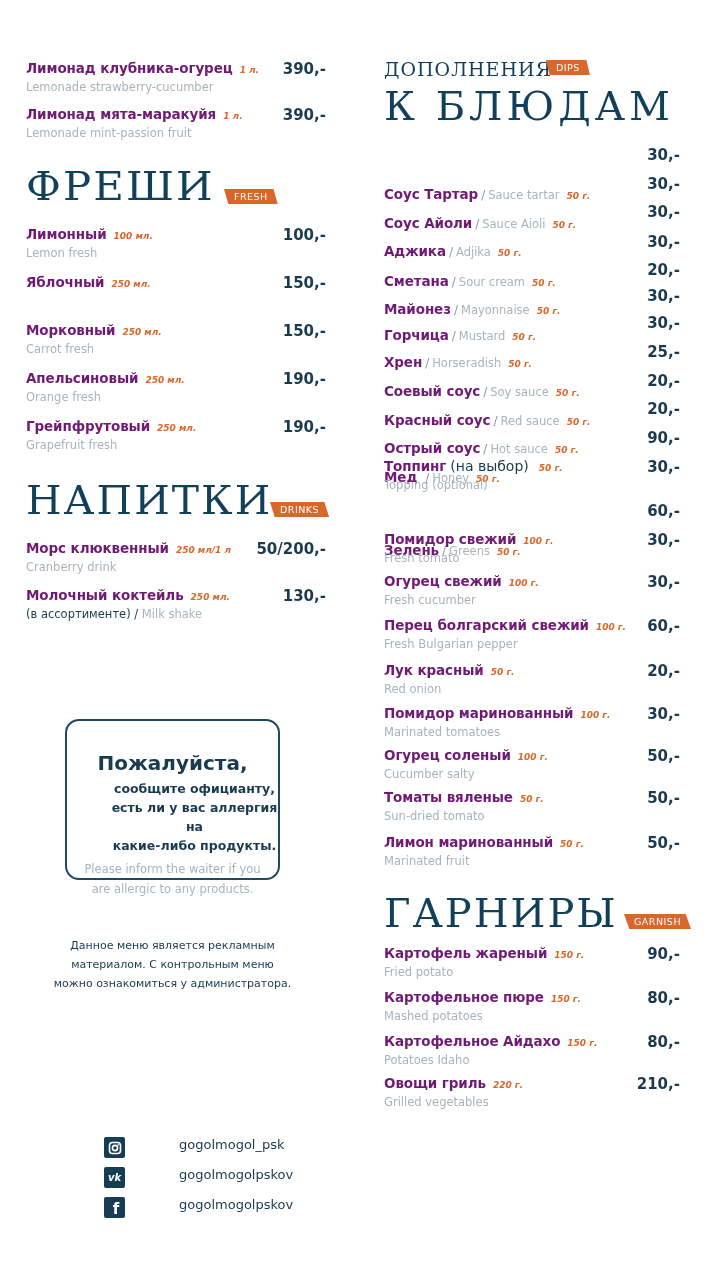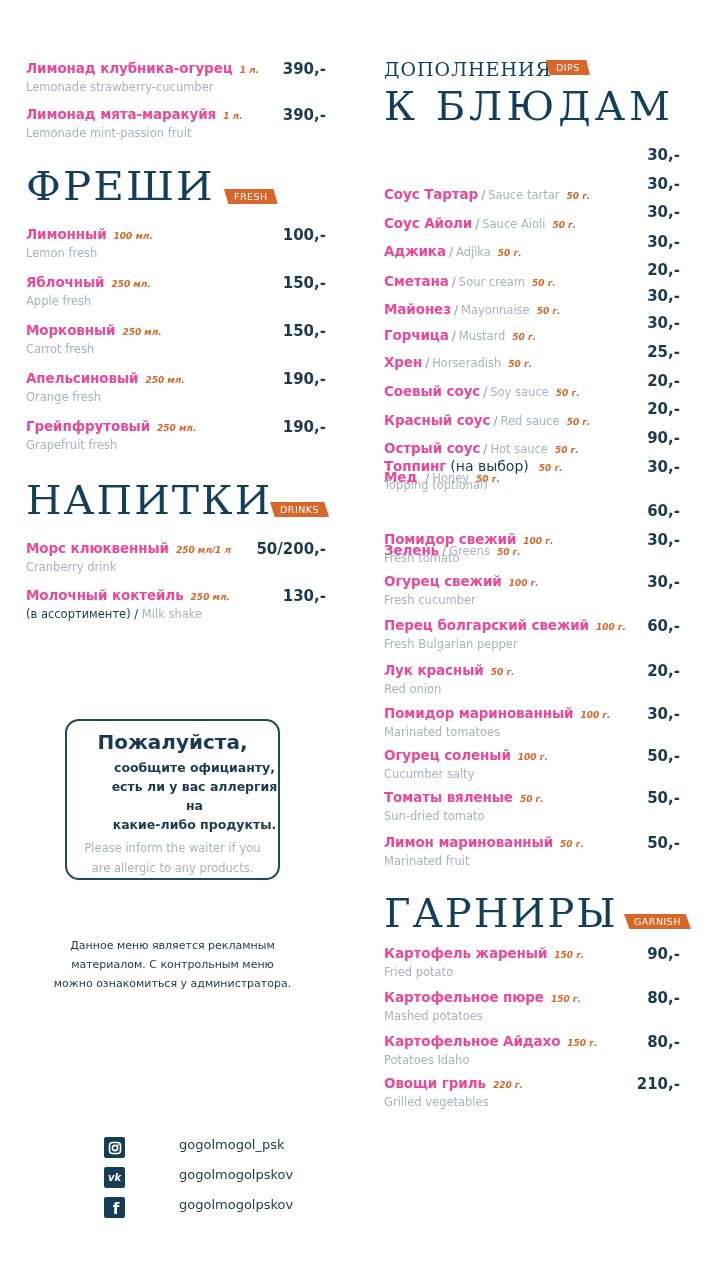--- a/index.html
+++ b/index.html
@@ -4,34 +4,34 @@
 <style>
   * { box-sizing: border-box; margin: 0; padding: 0; }
   html, body { width: 720px; height: 1280px; background: #ffffff; overflow: hidden; }
   body { position: relative; font-family: "DejaVu Sans", sans-serif; color: #1a3a4f; }
 
   .col-left { position: absolute; left: 26px; top: 0; width: 300px; }
   .col-right { position: absolute; left: 384px; top: 0; width: 296px; }
 
   .item { position: absolute; left: 0; width: 100%; }
   .item .row { display: flex; align-items: baseline; white-space: nowrap; }
-  .item .name { font-weight: bold; font-size: 13.5px; color: #ec4899; letter-spacing: -0.1px; }
+  .item .name { font-weight: bold; font-size: 13.5px; color: #701a75; letter-spacing: -0.1px; }
   .item .slash { font-size: 12px; color: #8a9aa5; margin: 0 3px; }
   .item .en-inline { font-size: 11.5px; color: #a9b3ba; font-weight: normal; margin-top: 42px; }
   .item .note { font-size: 14px; color: #1a3a4f; font-weight: normal; margin-left: 4px; }
   .item .weight { font-size: 9px; font-style: italic; font-weight: bold; color: #d9672a; margin-left: 7px; }
   .item .price { position: absolute; right: 0; top: 0; font-weight: bold; font-size: 15px; color: #1a3a4f; }
   .item .en { font-size: 11.5px; color: #a9b3ba; margin-top: 4px; white-space: nowrap; }
   .item .en .dark { color: #1a3a4f; }
 
   .section-title { position: absolute; left: 0; font-family: "DejaVu Serif", serif; color: #123f5a; font-weight: normal; letter-spacing: 2px; line-height: 1; transform-origin: left top; white-space: nowrap; }
   .tag { position: absolute; height: 15px; padding: 0 10px; background: #d9672a; color: #fff; font-size: 9.5px; line-height: 15px; letter-spacing: 0.5px; clip-path: polygon(0 0, 92% 0, 100% 100%, 8% 100%); white-space: nowrap; }
 
   .allergy-box { position: absolute; left: 65px; top: 719px; width: 215px; height: 161px; border: 2px solid #1f4a5e; border-radius: 14px; text-align: center; }
-  .allergy-box .a-title { margin-top: 9px; font-size: 20px; font-weight: bold; color: #1a3a4f; }
+  .allergy-box .a-title { margin-top: 30px; font-size: 20px; font-weight: bold; color: #1a3a4f; }
   .allergy-box .a-body { margin-top: 4px; font-size: 12.5px; font-weight: bold; color: #1a3a4f; line-height: 19px; margin-left: 44px; }
   .allergy-box .a-en { margin-top: 4px; font-size: 11.5px; color: #a9b3ba; line-height: 20px; }
 
   .disclaimer { position: absolute; left: 40px; top: 936px; width: 265px; text-align: center; font-size: 11px; line-height: 19px; color: #1a3a4f; }
 
   .socials { position: absolute; left: 104px; top: 1137px; }
   .social { display: flex; align-items: flex-start; height: 30px; gap: 45px; }
   .social .ico { width: 21px; height: 21px; background: #173d55; border-radius: 2px; display: flex; align-items: center; justify-content: center; color: #fff; font-weight: bold; font-size: 11px; }
   .social .handle { margin-left: 9px; font-size: 13px; color: #1a3a4f; }
 </style>
@@ -67,21 +67,20 @@
       </div>
     <span class="price">100,-</span>
     <div class="en">Lemon fresh</div>
   </div>
   <div class="item" style="top:274px">
     <div class="row">
         <span class="name">Яблочный</span>
         <span class="weight">250 мл.</span>
       </div>
     <span class="price">150,-</span>
-    <div class="en">Apple fresh</div>
   </div>
   <div class="item" style="top:322px">
     <div class="row">
         <span class="name">Морковный</span>
         <span class="weight">250 мл.</span>
       </div>
     <span class="price">150,-</span>
     <div class="en">Carrot fresh</div>
   </div>
   <div class="item" style="top:370px">

